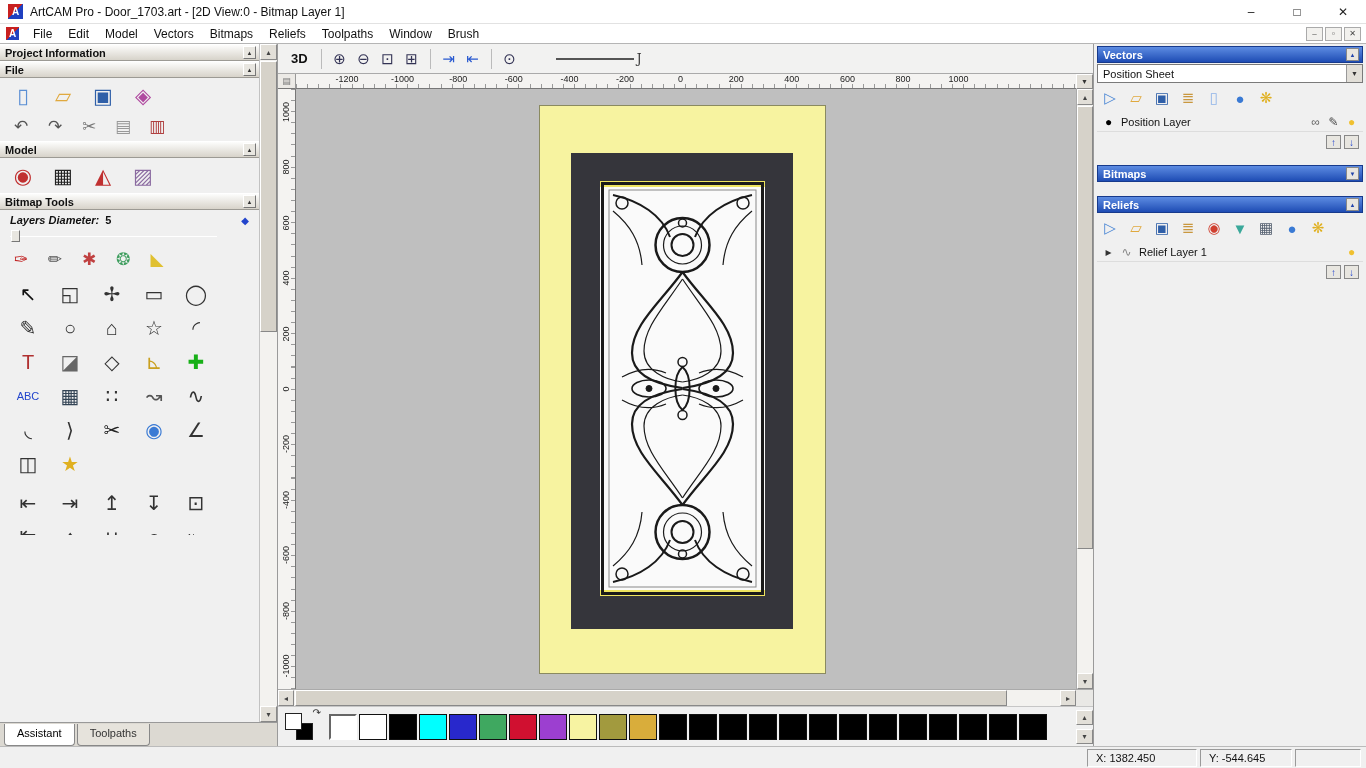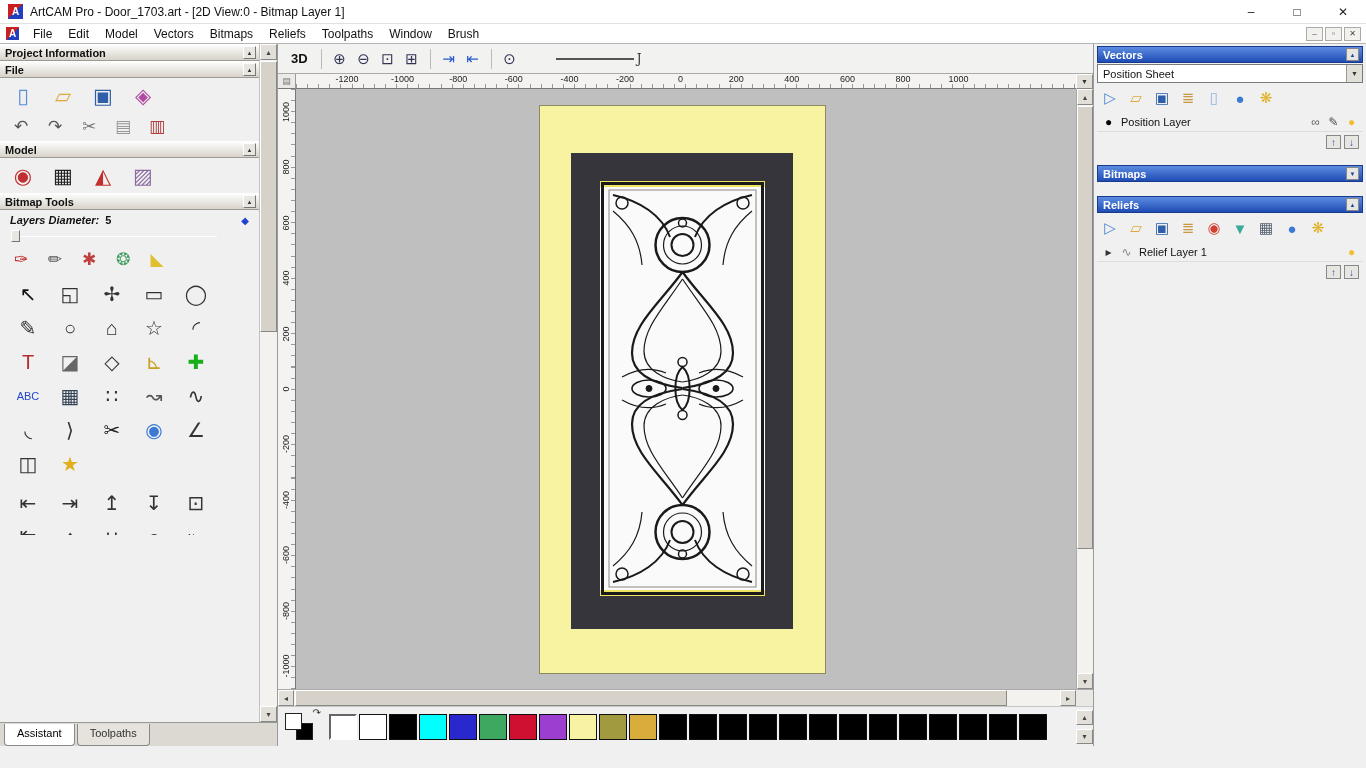--- a/index.html
+++ b/index.html
@@ -549,14 +549,20 @@
       </div>
       <div class="updown">
           <span class="icon" style="color: rgb(34, 68, 204);">↑</span>
           <span class="icon" style="color: rgb(34, 68, 204);">↓</span>
         </div>
 
     </div>
 
   </div>
 
+  <div class="statusbar">
+    <div class="status-fill"></div>
+    <div class="status-cell xcell">X: 1382.450</div>
+    <div class="status-cell ycell">Y: -544.645</div>
+    <div class="status-cell endcell"></div>
+  </div>
 
 </div>
 
 </body></html>

